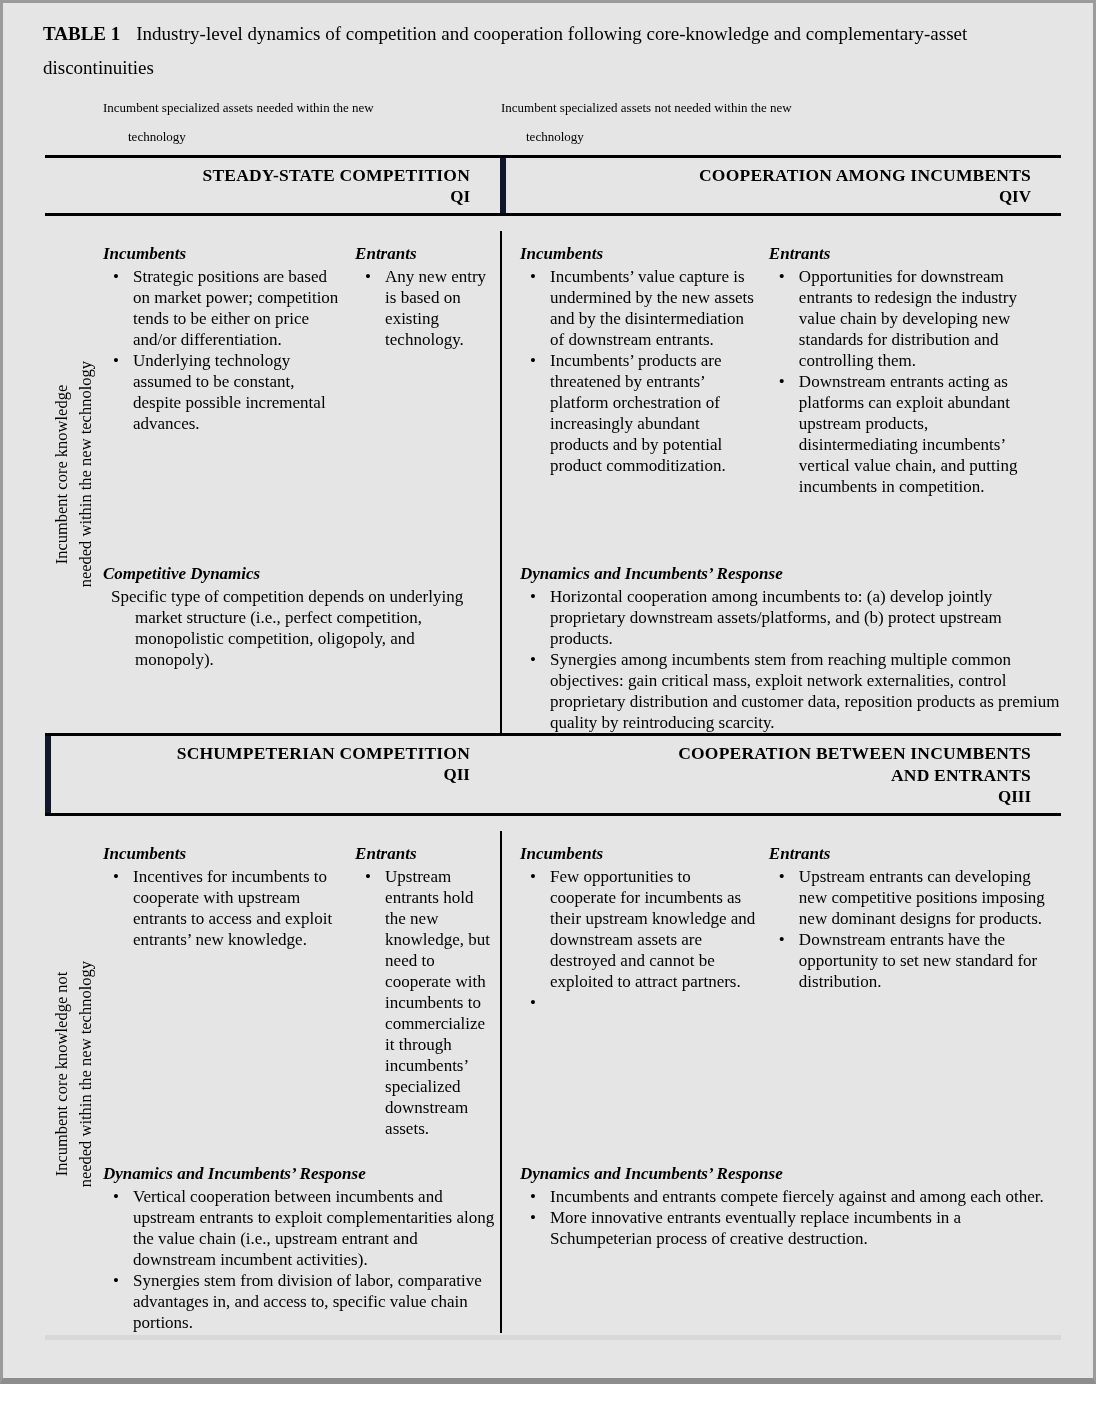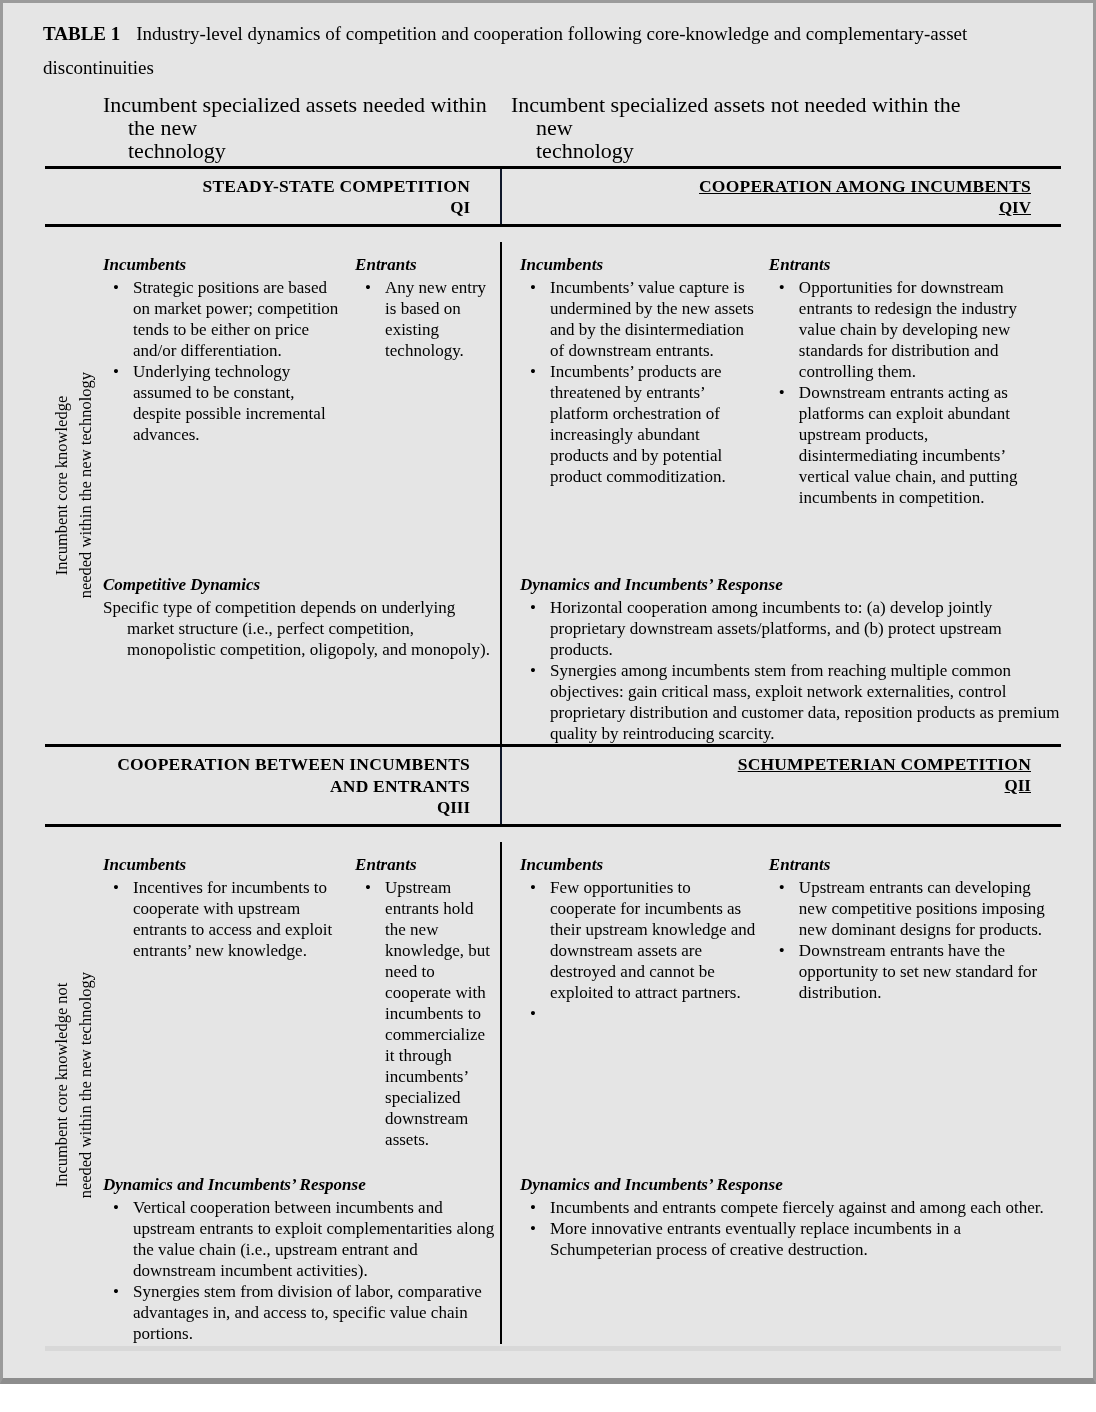--- a/index.html
+++ b/index.html
@@ -24,40 +24,40 @@
 
   .colheads {
     display: grid;
     grid-template-columns: 58px 397px 561px;
     margin-left: 42px;
     width: 1016px;
     margin-top: 8px;
     margin-bottom: 4px;
   }
   .ch {
-    font-size: 22px;
-    line-height: 23px;
+    font-size: 13px;
+    line-height: 29px;
     white-space: pre-line;
     padding-left: 25px;
     text-indent: -25px;
   }
   .ch1 { grid-column: 2; }
-  .ch2 { grid-column: 3; margin-left: 11px; padding-right: 60px; }
+  .ch2 { grid-column: 3; margin-left: 1px; padding-right: 60px; }
 
   .qhead {
     display: grid;
     grid-template-columns: 455px 561px;
     margin-left: 42px;
     width: 1016px;
     border-top: 3px solid #000;
     border-bottom: 3px solid #000;
     box-sizing: content-box;
   }
   .qhead .hc { text-align: right; padding: 6px 30px 5px; }
-  .qhead .hc2 { border-left: 2px solid #0f172a; text-decoration: underline; }
+  .qhead .hc2 { border-left: 6px solid #0f172a; }
   .qtitle {
     font-weight: bold;
     font-size: 17.5px;
     line-height: 22px;
     white-space: pre-line;
     letter-spacing: 0.2px;
   }
   .qcode { font-weight: bold; font-size: 17px; line-height: 22px; }
 
   .brow {
@@ -91,21 +91,21 @@
     font-weight: bold;
     font-style: italic;
     font-size: 17px;
     line-height: 21px;
     margin-bottom: 2px;
   }
   .bullet { display: flex; font-size: 17px; line-height: 21px; }
   .dot { flex: 0 0 30px; padding-left: 10px; box-sizing: border-box; }
   .btxt { flex: 1; }
   .hang {
-    margin: 0;
+    margin: 8px;
     font-size: 17px;
     line-height: 21px;
     padding-left: 24px;
     text-indent: -24px;
   }
   .dyn .bullets, .dyn .hang { margin-top: 1px; }
   .endrule {
     margin-left: 42px;
     width: 1016px;
     border-top: 5px solid #d8d8d8;
@@ -211,29 +211,29 @@
           </div>
           <div class="bullet">
             <span class="dot">•</span>
             <span class="btxt">Synergies among incumbents stem from reaching multiple common objectives: gain critical mass, exploit network externalities, control proprietary distribution and customer data, reposition products as premium quality by reintroducing scarcity.</span>
           </div>
         </div>
     </div>
   </div>
 
   <div class="qhead">
+    <div class="hc hc2">
+      <div class="qtitle">SCHUMPETERIAN COMPETITION</div>
+      <div class="qcode">QII</div>
+    </div>
     <div class="hc">
       <div class="qtitle">COOPERATION BETWEEN INCUMBENTS
 AND ENTRANTS</div>
       <div class="qcode">QIII</div>
     </div>
-    <div class="hc hc2">
-      <div class="qtitle">SCHUMPETERIAN COMPETITION</div>
-      <div class="qcode">QII</div>
-    </div>
   </div>
 
   <div class="brow">
     <div class="vcell">
       <div class="vlabel">Incumbent core knowledge not
 needed within the new technology</div>
     </div>
 
     <div class="tc qleft">
       <div class="subcol">

